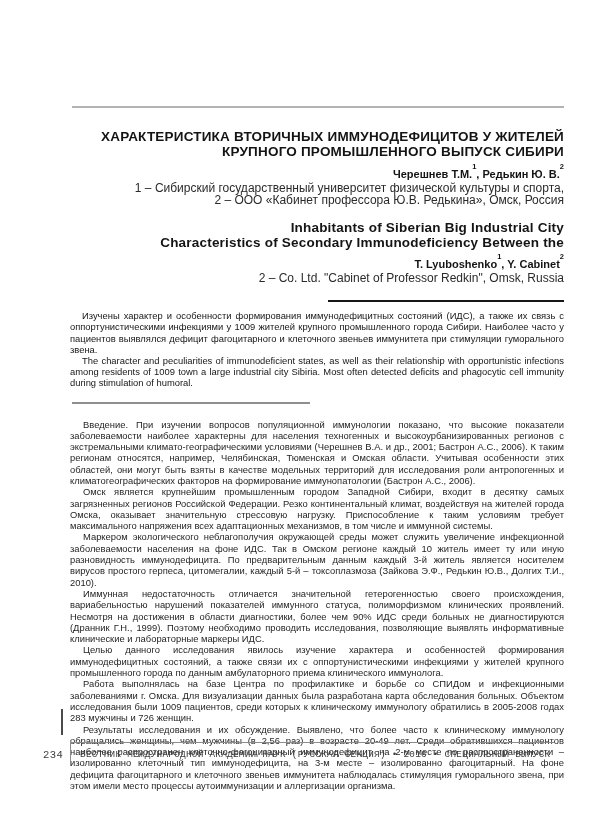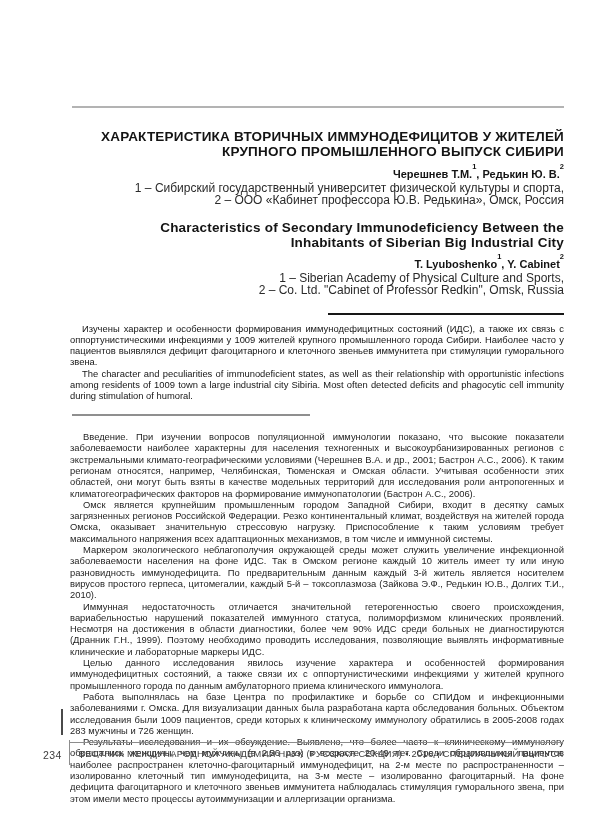--- a/index.html
+++ b/index.html
@@ -43,21 +43,21 @@
 
   .rule-left { margin-top: 13px; width: 238px; height: 2px; background: #8f8f8f; margin-left: 2px; }
 
   .body-text { margin-top: 15px; font-size: 9.4px; line-height: 11.3px; text-align: justify; color: #1f1f1f; }
   .body-text p { margin: 0; text-indent: 13px; }
 
   .change-bar { position: absolute; left: 61px; top: 709px; width: 2px; height: 26px; background: #4a4a4a; }
 
   .page-footer {
     position: absolute; left: 43px; right: 47px; top: 740px;
-    display: flex; align-items: flex-start; color: #3c3c3c;
+    display: flex; align-items: flex-start; color: #3c3c3c; font-family: Liberation Mono, monospace;
   }
   .page-num { font-size: 10.5px; padding: 9px 7px 0 0; letter-spacing: 0.4px; }
   .journal-wrap { flex: 1; border-left: 1.5px solid #8d8d8d; padding-top: 2px; }
   .journal-line {
     border-top: 1.5px solid #8d8d8d;
     padding: 6px 0 6px 9px;
     font-size: 9.3px; letter-spacing: 0.3px; white-space: nowrap;
   }
 </style>
 </head>
@@ -75,26 +75,25 @@
       </h1>
       <div class="authors"><span>Черешнев Т.М.</span><sup>1</sup><span>, </span><span>Редькин Ю. В.</span><sup>2</sup></div>
       <div class="affils">
         <div>1 – Сибирский государственный университет физической культуры и спорта,</div>
         <div>2 – ООО «Кабинет профессора Ю.В. Редькина», Омск, Россия</div>
       </div>
     </header>
 
     <header class="en-head">
       <h2 class="article-title">
+        <div>Inhabitants of Siberian Big Industrial City</div>
         <div>Characteristics of Secondary Immunodeficiency Between the</div>
-        <div>Inhabitants of Siberian Big Industrial City</div>
       </h2>
       <div class="authors"><span>T. Lyuboshenko</span><sup>1</sup><span>, </span><span>Y. Cabinet</span><sup>2</sup></div>
       <div class="affils">
-        <div>1 – Siberian Academy of Physical Culture and Sports,</div>
         <div>2 – Co. Ltd. "Cabinet of Professor Redkin", Omsk, Russia</div>
       </div>
     </header>
 
     <div class="rule-right"></div>
 
     <section class="abstract">
       <p>Изучены характер и особенности формирования иммунодефицитных состояний (ИДС), а также их связь с оппортунистическими инфекциями у 1009 жителей крупного промышленного города Сибири. Наиболее часто у пациентов выявлялся дефицит фагоцитарного и клеточного звеньев иммунитета при стимуляции гуморального звена.</p>
       <p>The character and peculiarities of immunodeficient states, as well as their relationship with opportunistic infections among residents of 1009 town a large industrial city Sibiria. Most often detected deficits and phagocytic cell immunity during stimulation of humoral.</p>
     </section>

